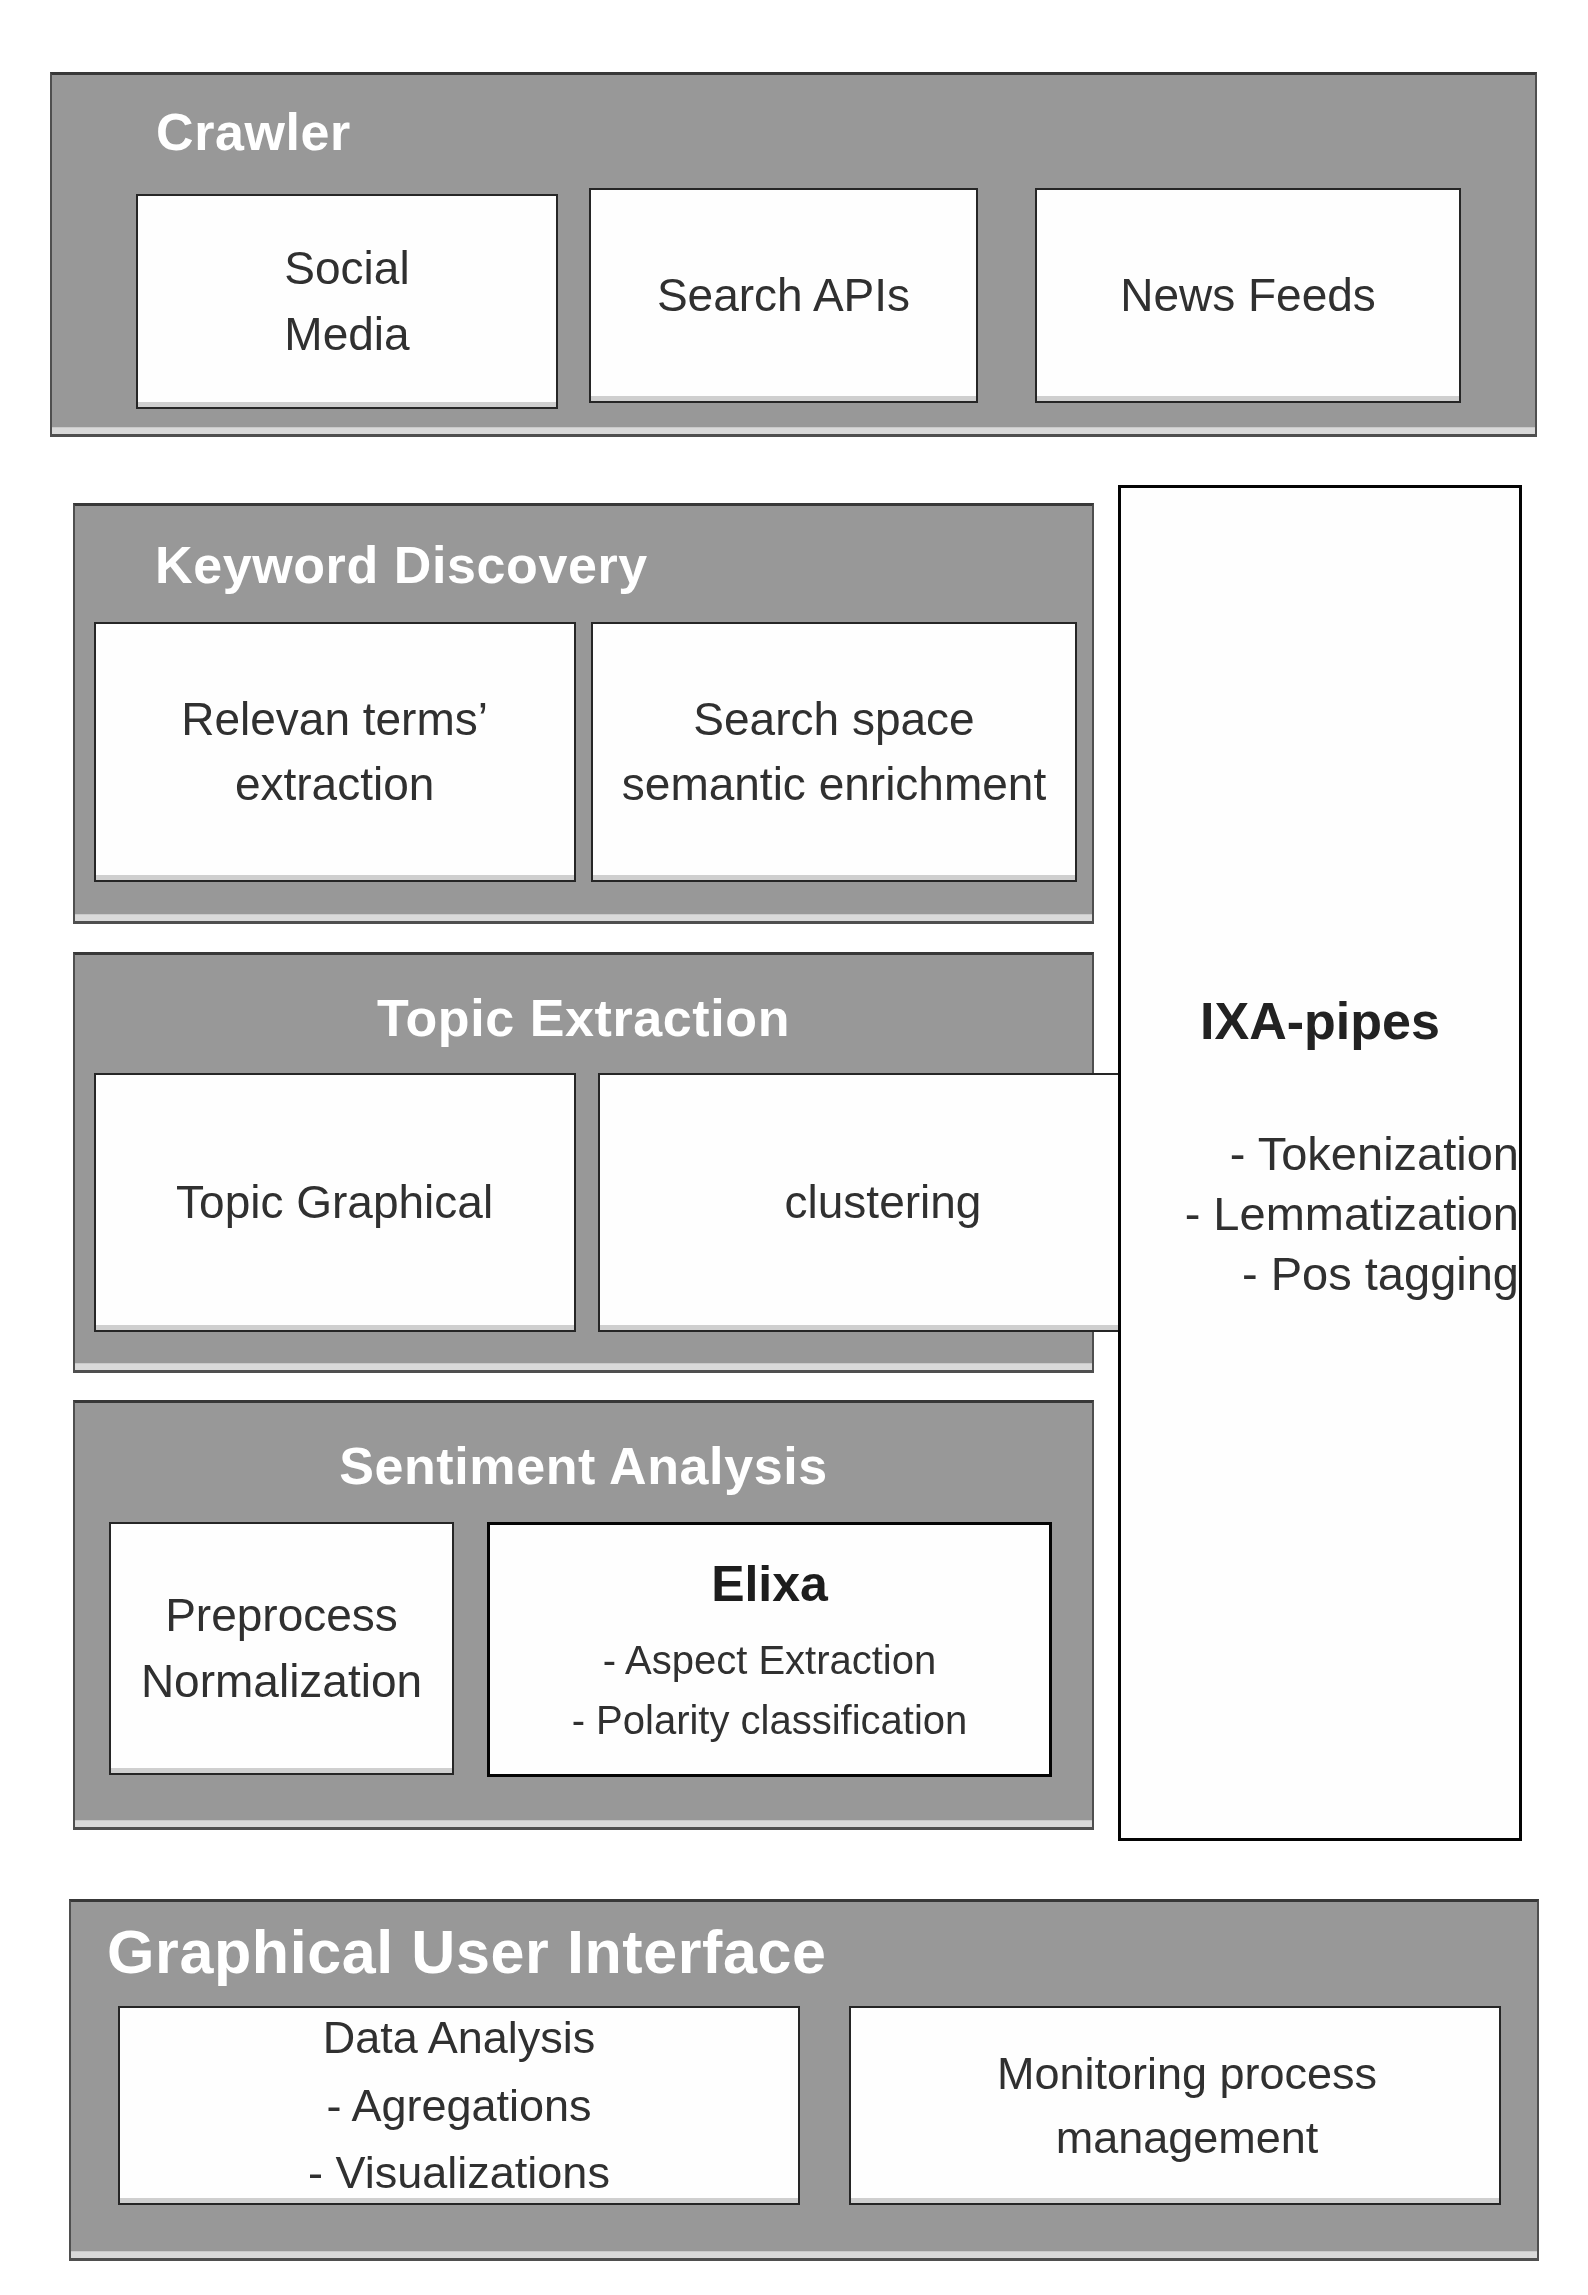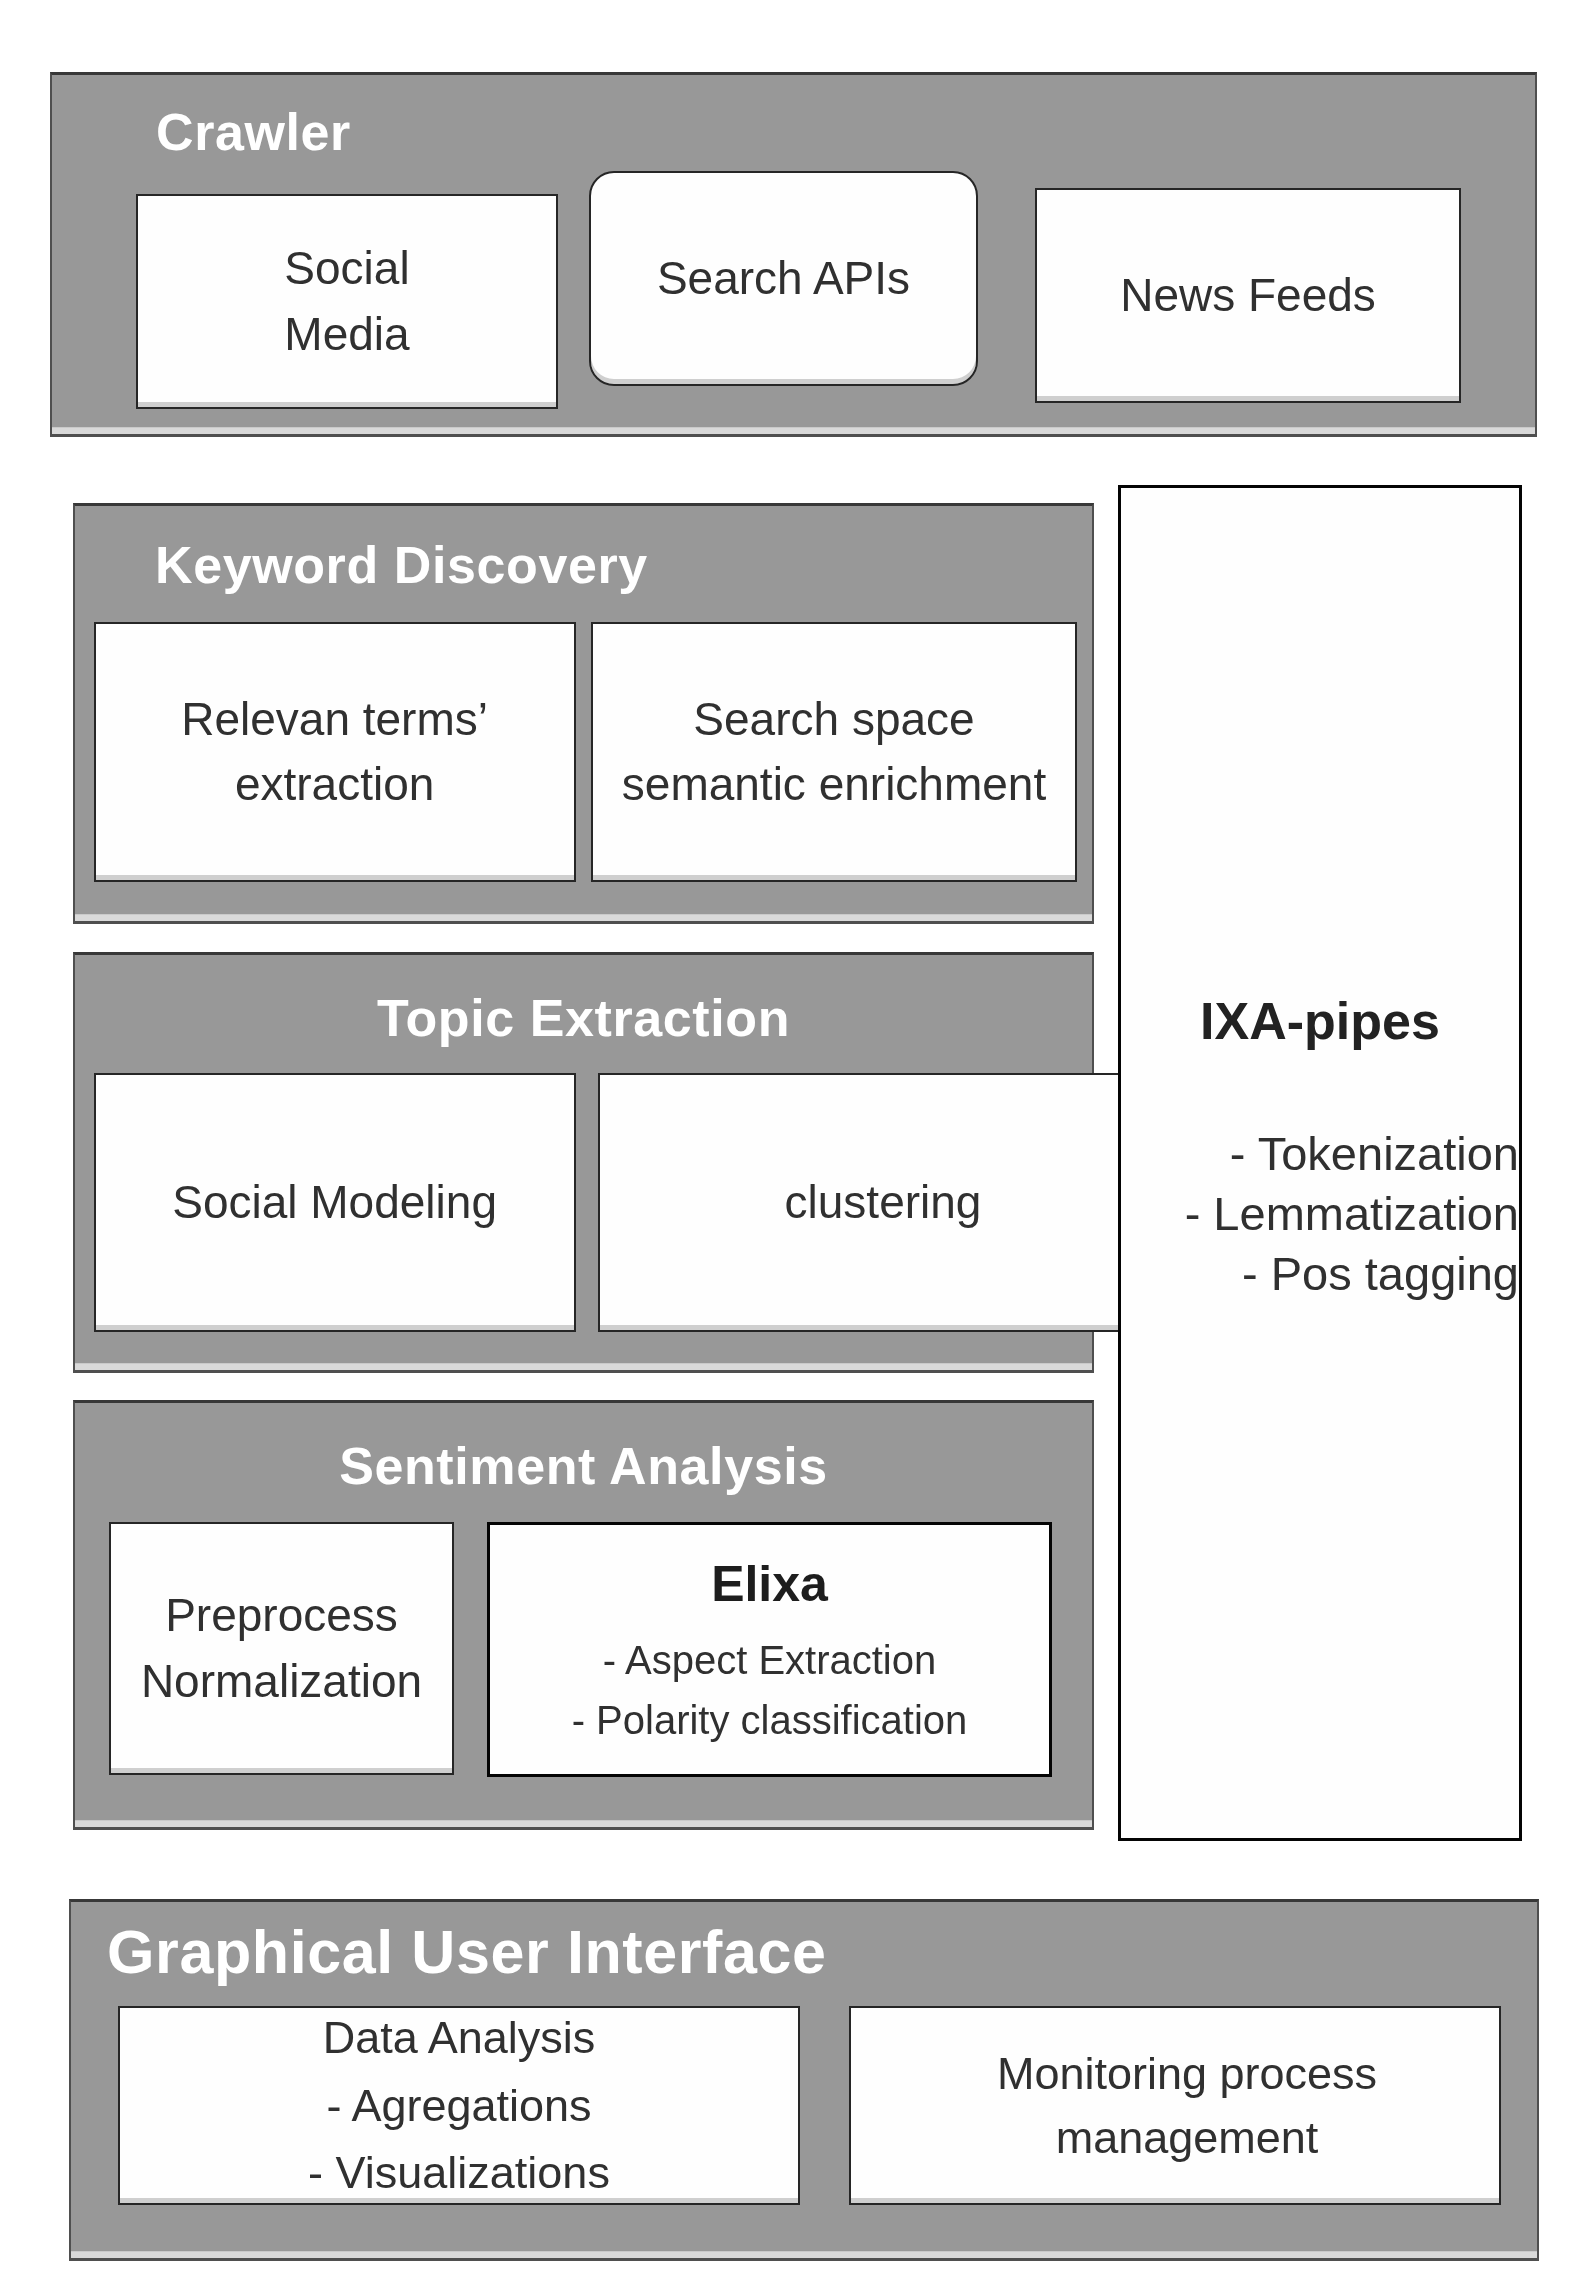--- a/index.html
+++ b/index.html
@@ -46,21 +46,21 @@
     box-shadow:inset 0 -5px 0 var(--box-bottom-strip);
     display:flex;flex-direction:column;align-items:center;justify-content:center;
     text-align:center;
     font-size:46px;line-height:1.42;color:var(--text-color);
     white-space:pre-line;
   }
   
   #crawler{left:50px;top:72px;width:1487px;height:365px;}
   #crawler .sec-title{left:104px;top:27px;}
   #box-social{left:84px;top:119px;width:422px;height:215px;}
-  #box-search{left:537px;top:96px;width:389px;height:215px;border-radius:25px;}
+  #box-search{left:537px;top:113px;width:389px;height:215px;}
   #box-news{left:983px;top:113px;width:426px;height:215px;}
   
   #keyword{left:73px;top:503px;width:1021px;height:421px;}
   #keyword .sec-title{left:80px;top:28.5px;}
   #box-relevan{left:18.6px;top:116px;width:482px;height:260px;}
   #box-searchspace{left:516px;top:116px;width:486px;height:260px;}
   
   #topic{left:73px;top:952px;width:1021px;height:421px;}
   #topic .sec-title{top:33px;}
   #box-topicmodeling{left:18.6px;top:118px;width:482px;height:259px;}
@@ -112,21 +112,21 @@
   <section class="gray-sec" id="keyword">
     <div class="sec-title">Keyword Discovery</div>
     <div class="wbox" id="box-relevan">Relevan terms’
 extraction</div>
     <div class="wbox" id="box-searchspace">Search space
 semantic enrichment</div>
   </section>
 
   <section class="gray-sec" id="topic">
     <div class="sec-title centered">Topic Extraction</div>
-    <div class="wbox" id="box-topicmodeling">Social Modeling</div>
+    <div class="wbox" id="box-topicmodeling">Topic Graphical</div>
     <div class="wbox" id="box-clustering">clustering</div>
   </section>
 
   <section class="gray-sec" id="sentiment">
     <div class="sec-title centered">Sentiment Analysis</div>
     <div class="wbox" id="box-preprocess">Preprocess
 Normalization</div>
     <div class="wbox" id="box-elixa">
       <div class="elixa-title">Elixa</div>
       <div class="elixa-item">- Aspect Extraction</div>

